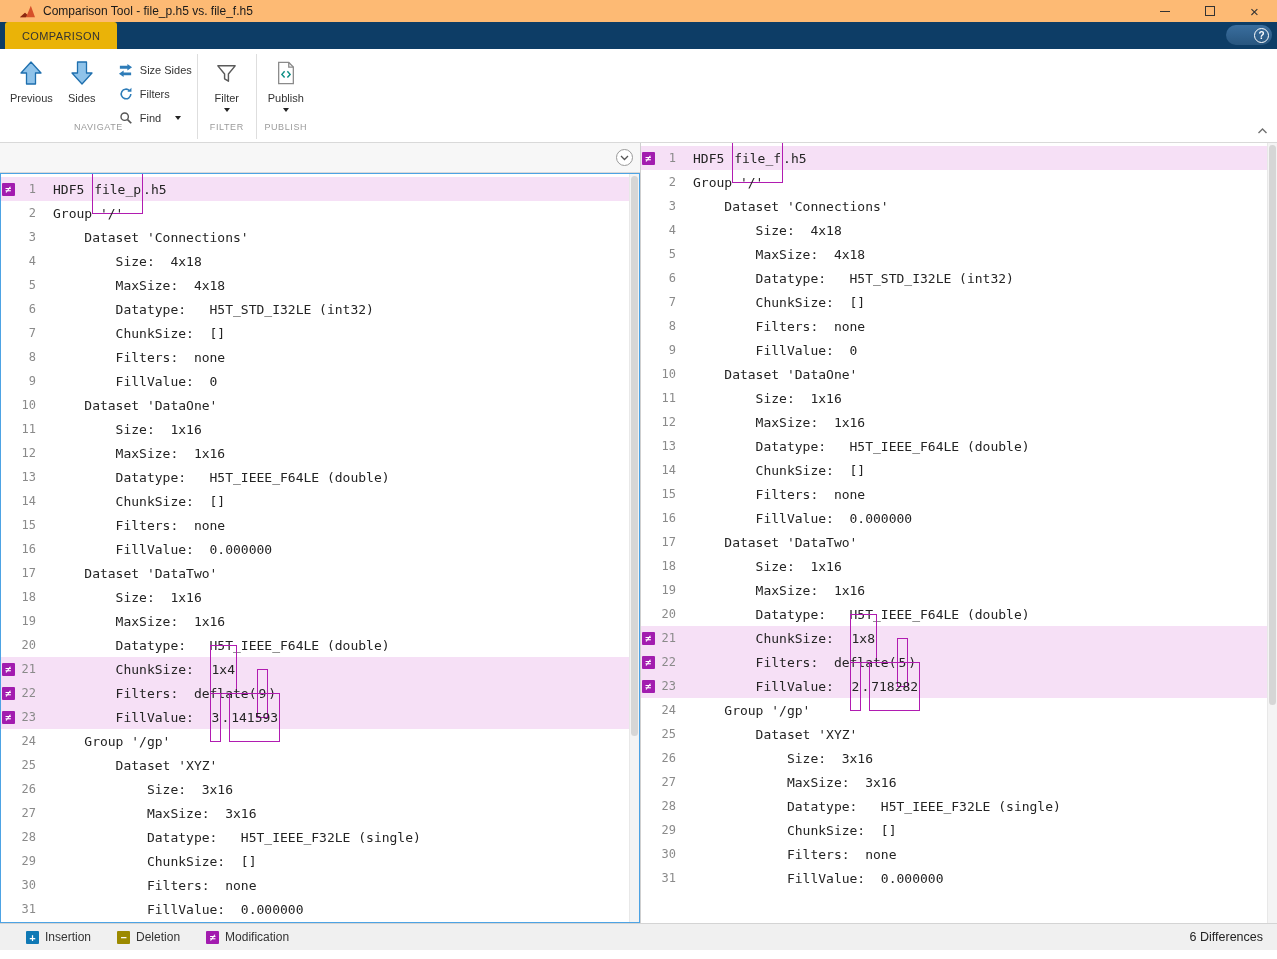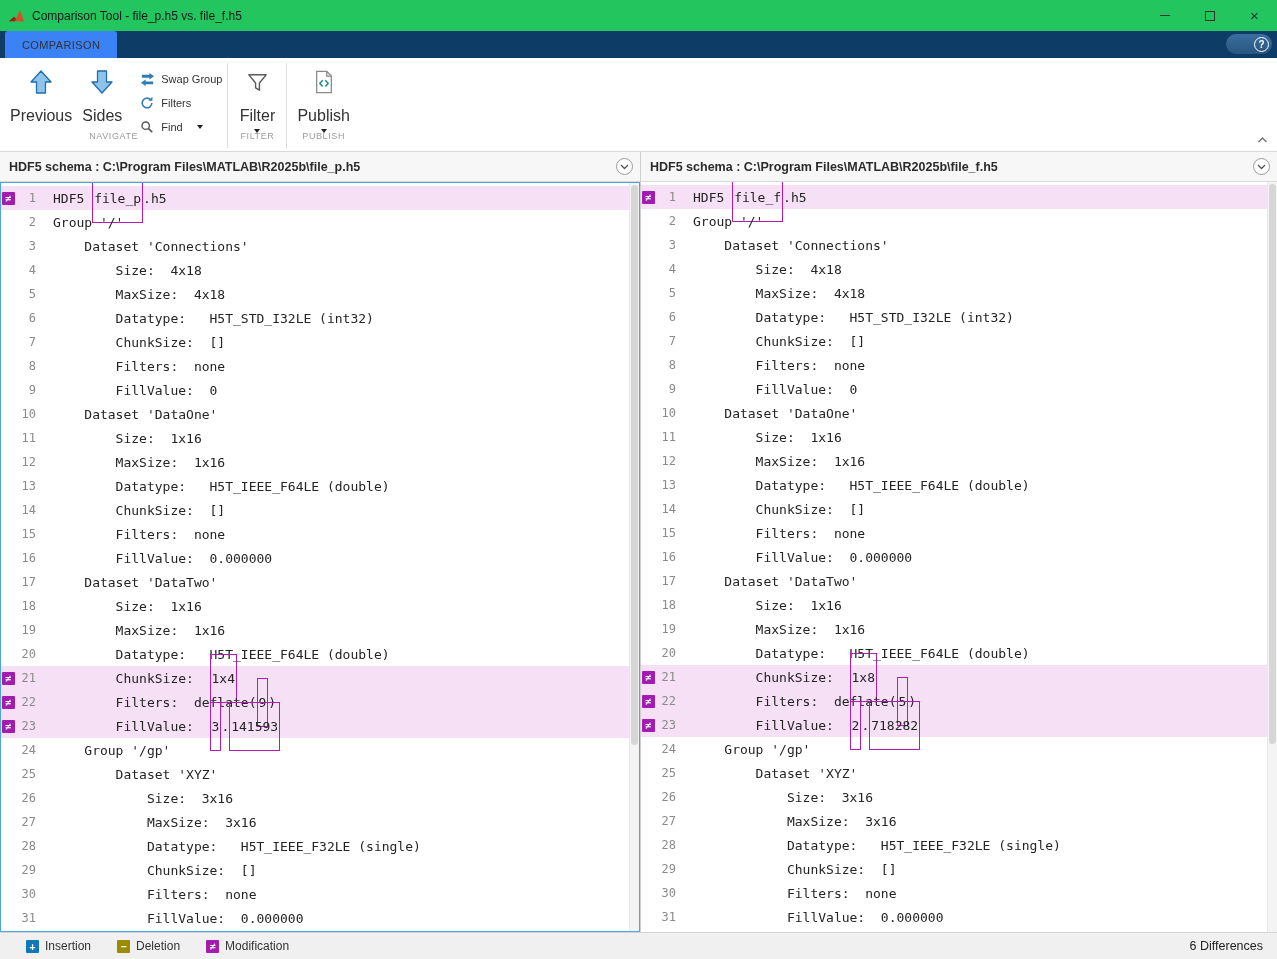--- a/index.html
+++ b/index.html
@@ -1,42 +1,42 @@
 <!DOCTYPE html>
 <html><head>
 <meta charset="utf-8">
 <style>
   *{box-sizing:border-box;margin:0;padding:0}
   html,body{width:1277px;height:959px;overflow:hidden}
   body{font-family:"Liberation Sans",sans-serif;background:#fff;color:#222;font-size:13px}
 
   
-  .titlebar{height:31px;background:#22c55e;display:flex;align-items:center;padding-left:8px}
+  .titlebar{height:22px;background:#fdba74;display:flex;align-items:center;padding-left:19px}
   .mat-icon{width:17px;height:15px;margin-right:7px;flex:none}
   .title-text{font-size:12px;color:#1a1a1a}
   .win-controls{margin-left:auto;display:flex;height:100%}
   .win-btn{width:45px;height:100%;display:flex;align-items:center;justify-content:center;color:#333}
   .min-glyph{width:10px;height:1px;background:#333;display:inline-block}
   .max-glyph{width:10px;height:10px;border:1px solid #333;display:inline-block}
   .close-glyph{font-size:15px;line-height:1}
 
   
   .tabstrip{height:27px;background:#0d3d66;display:flex;align-items:flex-end;position:relative}
-  .tab{height:27px;background:#3b82f6;color:#333;font-size:11px;letter-spacing:.4px;display:flex;align-items:center;padding:0 17px;margin-left:5px;border-radius:3px 3px 0 0}
+  .tab{height:27px;background:#eab308;color:#333;font-size:11px;letter-spacing:.4px;display:flex;align-items:center;padding:0 17px;margin-left:5px;border-radius:3px 3px 0 0}
   .help-pill{position:absolute;right:5px;top:3px;width:46px;height:20px;background:linear-gradient(#3a6e9e,#28567f);border-radius:10px;display:flex;align-items:center;justify-content:flex-end;padding-right:3px}
   .help-q{width:15px;height:15px;border:1.4px solid #fff;border-radius:50%;color:#fff;font-size:10px;font-weight:bold;display:flex;align-items:center;justify-content:center}
 
   
   .toolstrip{height:94px;background:#fff;border-bottom:1px solid #d9d9d9;display:flex;position:relative}
   .group{position:relative;display:flex;align-items:flex-start;padding:7px 5px 16px}
   .glabel{position:absolute;bottom:10px;left:0;right:0;text-align:center;font-size:9px;color:#9b9b9b;letter-spacing:.6px}
   .vsep{width:1px;background:#dedede;margin:5px 0 3px}
   .bigbtn{display:flex;flex-direction:column;align-items:center;padding:2px 5px;min-width:48px}
   .bicon{height:30px;display:flex;align-items:center}
-  .blabel{font-size:16px;color:#333;margin-top:10px;white-space:nowrap}
+  .blabel{font-size:11px;color:#333;margin-top:4px;white-space:nowrap}
   .caret{width:0;height:0;border-left:3.5px solid transparent;border-right:3.5px solid transparent;border-top:4px solid #222;margin-top:4px}
   .caret.inline{margin:0 0 0 8px}
   .smallcol{display:flex;flex-direction:column;gap:8px;margin-left:12px;padding-top:6px}
   .smallbtn{display:flex;align-items:center;gap:6px;font-size:11px;color:#333;white-space:nowrap}
   .sicon{width:16px;height:16px;display:flex;align-items:center;justify-content:center;flex:none}
   .collapse{position:absolute;right:8px;bottom:4px}
 
   
   .panes{display:flex;height:780px}
   .col{display:flex;flex-direction:column}
@@ -117,21 +117,21 @@
       <span class="blabel">Sides</span>
     </div>
     <div class="smallcol">
       <div class="smallbtn">
         <span class="sicon">
           <svg width="15" height="15" viewBox="0 0 16 16">
               <path d="M10 1 L15 4.5 L10 8 V6 H2 V3 H10 Z" fill="#2e7cb8"></path>
               <path d="M6 8 L1 11.5 L6 15 V13 H14 V10 H6 Z" fill="#2e7cb8"></path>
             </svg>
         </span>
-        <span>Swap Group</span>
+        <span>Size Sides</span>
       </div>
       <div class="smallbtn">
         <span class="sicon">
           <svg width="14" height="14" viewBox="0 0 16 16">
               <path d="M13.5 8 a5.5 5.5 0 1 1 -1.6 -3.9" fill="none" stroke="#2e7cb8" stroke-width="1.8"></path>
               <path d="M14.2 0.8 V5.4 H9.6 Z" fill="#2e7cb8"></path>
             </svg>
         </span>
         <span>Filters</span>
       </div>
@@ -186,21 +186,20 @@
     <svg width="13" height="8">
         <path d="M2.5 6 L6.5 2 L10.5 6" stroke="#707070" stroke-width="1.4" fill="none"></path>
       </svg>
   </div>
 </div>
 
 <div class="panes">
 
   <div class="col left">
     <div class="pane-header">
-      <span class="ph-text">HDF5 schema : C:\Program Files\MATLAB\R2025b\file_p.h5</span>
       <span class="ph-btn">
         <svg width="9" height="6" viewBox="0 0 9 6">
             <path d="M1 1 L4.5 4.5 L8 1" stroke="#555" stroke-width="1.3" fill="none"></path>
           </svg>
       </span>
     </div>
     <div class="pane-body" id="left-body">
       <div class="sbtrack">
           <div class="sbthumb"></div>
         </div>
@@ -364,28 +363,20 @@
         </div>
         <div class="row">
           <span class="marker"></span>
           <span class="lineno">31</span>
           <span class="code"><span>            FillValue:  0.000000</span></span>
         </div>
       </div>
   </div>
 
   <div class="col right">
-    <div class="pane-header">
-      <span class="ph-text">HDF5 schema : C:\Program Files\MATLAB\R2025b\file_f.h5</span>
-      <span class="ph-btn">
-        <svg width="9" height="6" viewBox="0 0 9 6">
-            <path d="M1 1 L4.5 4.5 L8 1" stroke="#555" stroke-width="1.3" fill="none"></path>
-          </svg>
-      </span>
-    </div>
     <div class="pane-body" id="right-body">
       <div class="sbtrack">
           <div class="sbthumb"></div>
         </div>
     <div class="row mod">
           <span class="marker">
             <span class="marker-sq">≠</span>
           </span>
           <span class="lineno">1</span>
           <span class="code"><span>HDF5 </span><span class="diffbox">file_f</span><span>.h5</span></span>

